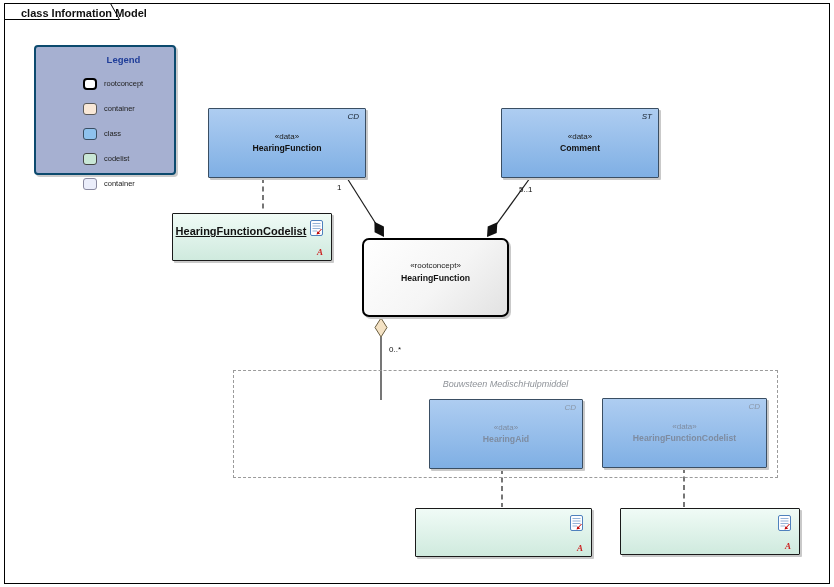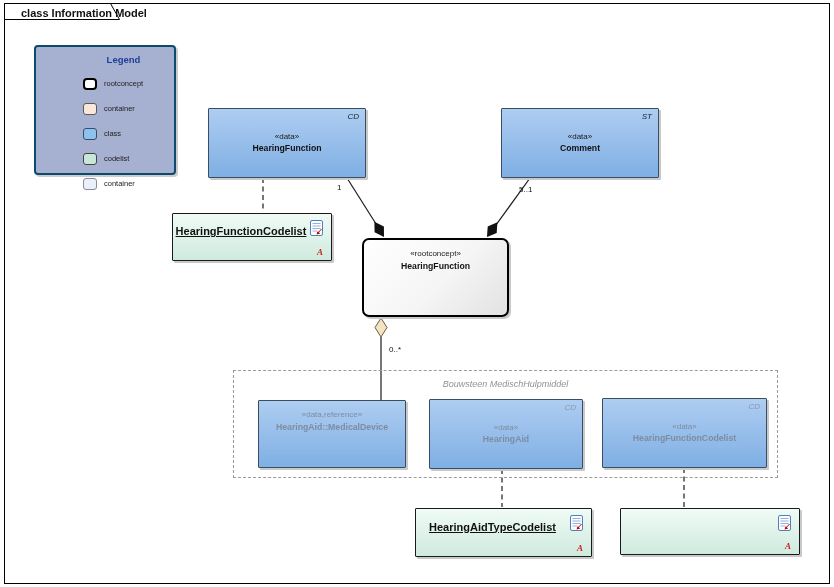--- a/index.html
+++ b/index.html
@@ -24,21 +24,21 @@
 
   
   .node{position:absolute;box-sizing:border-box;border-radius:1px;box-shadow:2px 2px 0 #c9c9c9;}
   .node-data{background:linear-gradient(180deg,#aecdf1 0%,#7fafe4 100%);border:1.2px solid #3a4e63;}
   .node-root{background:linear-gradient(135deg,#ffffff 0%,#f5f5f5 55%,#e2e2e2 100%);
              border:2.6px solid #000;border-radius:7px;}
   .node-codelist{background:linear-gradient(180deg,#f0fbf6 0%,#cfeade 100%);border:1.2px solid #1a1a1a;}
   .tag{position:absolute;top:3px;right:6px;font-size:8px;font-style:italic;color:#16222e;}
   .grayed .tag{color:#8a97a8;}
   .ctr{position:absolute;inset:0;display:flex;flex-direction:column;align-items:center;justify-content:center;}
-  .ctr.top{justify-content:flex-start;padding-top:8px;}
+  .ctr.top{justify-content:flex-start;padding-top:20px;}
   .stereo{font-size:8px;color:#1b1b1b;line-height:1.45;}
   .nname{font-size:8.7px;font-weight:bold;color:#111;line-height:1.45;}
   .grayed .stereo,.grayed .nname{color:#7e8ca1;}
   .cl-name{position:absolute;left:6px;right:28px;top:0;bottom:12px;display:flex;align-items:center;
            justify-content:center;font-size:11px;font-weight:bold;color:#111;text-align:center;text-decoration:underline;}
   .doc-icon{position:absolute;right:7px;top:6px;}
   .abadge{position:absolute;right:8px;bottom:3px;font-family:"Liberation Serif",serif;
           font-style:italic;font-weight:bold;font-size:9px;color:#cc1f1f;}
 
   
@@ -141,45 +141,38 @@
       <line x1="2.5" y1="3.5" x2="10.5" y2="3.5" stroke="#95b3d7"></line>
       <line x1="2.5" y1="6" x2="10.5" y2="6" stroke="#95b3d7"></line>
       <line x1="2.5" y1="8.5" x2="10.5" y2="8.5" stroke="#95b3d7"></line>
       <line x1="2.5" y1="11" x2="7" y2="11" stroke="#95b3d7"></line>
       <path d="M11.5 9 L8 12.8" stroke="#c00000" stroke-width="1" fill="none"></path>
       <polygon points="6.5,14.5 10.3,13.6 7.6,11.2" fill="#c00000"></polygon>
     </svg>
     <span class="abadge">A</span>
   </div>
 
-  <div class="node node-data grayed" style="left:258px;top:400px;width:148px;height:68px">
-    <div class="ctr top">
-      <div class="stereo">«data,reference»</div>
-      <div class="nname">HearingAid::MedicalDevice</div>
-    </div>
-  </div>
 
   <div class="node node-data grayed" style="left:429px;top:399px;width:154px;height:70px">
     <span class="tag">CD</span>
     <div class="ctr">
       <div class="stereo">«data»</div>
       <div class="nname">HearingAid</div>
     </div>
   </div>
 
   <div class="node node-data grayed" style="left:602px;top:398px;width:165px;height:70px">
     <span class="tag">CD</span>
     <div class="ctr">
       <div class="stereo">«data»</div>
       <div class="nname">HearingFunctionCodelist</div>
     </div>
   </div>
 
   <div class="node node-codelist" style="left:415px;top:508px;width:177px;height:49px">
-    <div class="cl-name">HearingAidTypeCodelist</div>
     <svg class="doc-icon" width="14" height="17" viewBox="0 0 14 17">
       <rect x="0.5" y="0.5" width="12" height="15" rx="1.5" fill="#fdfdff" stroke="#4f81bd"></rect>
       <line x1="2.5" y1="3.5" x2="10.5" y2="3.5" stroke="#95b3d7"></line>
       <line x1="2.5" y1="6" x2="10.5" y2="6" stroke="#95b3d7"></line>
       <line x1="2.5" y1="8.5" x2="10.5" y2="8.5" stroke="#95b3d7"></line>
       <line x1="2.5" y1="11" x2="7" y2="11" stroke="#95b3d7"></line>
       <path d="M11.5 9 L8 12.8" stroke="#c00000" stroke-width="1" fill="none"></path>
       <polygon points="6.5,14.5 10.3,13.6 7.6,11.2" fill="#c00000"></polygon>
     </svg>
     <span class="abadge">A</span>

